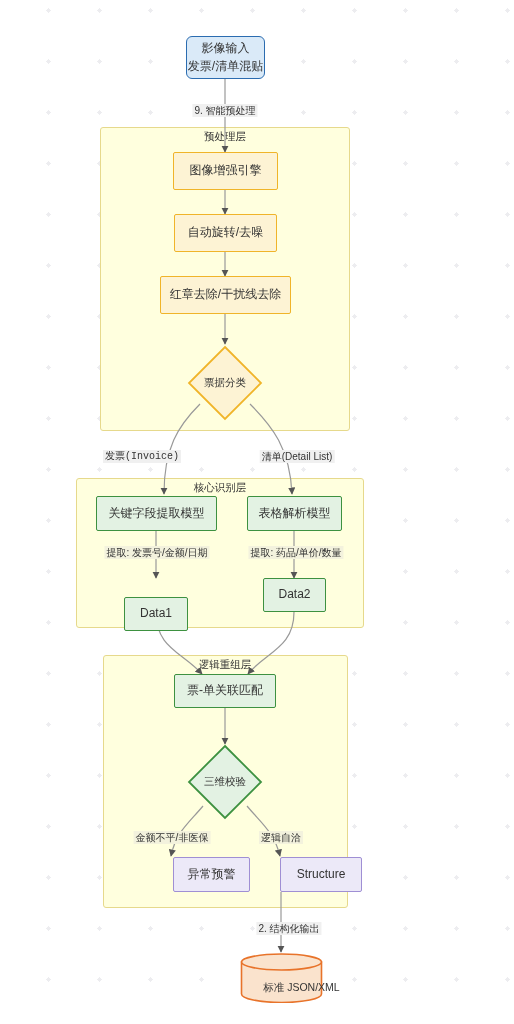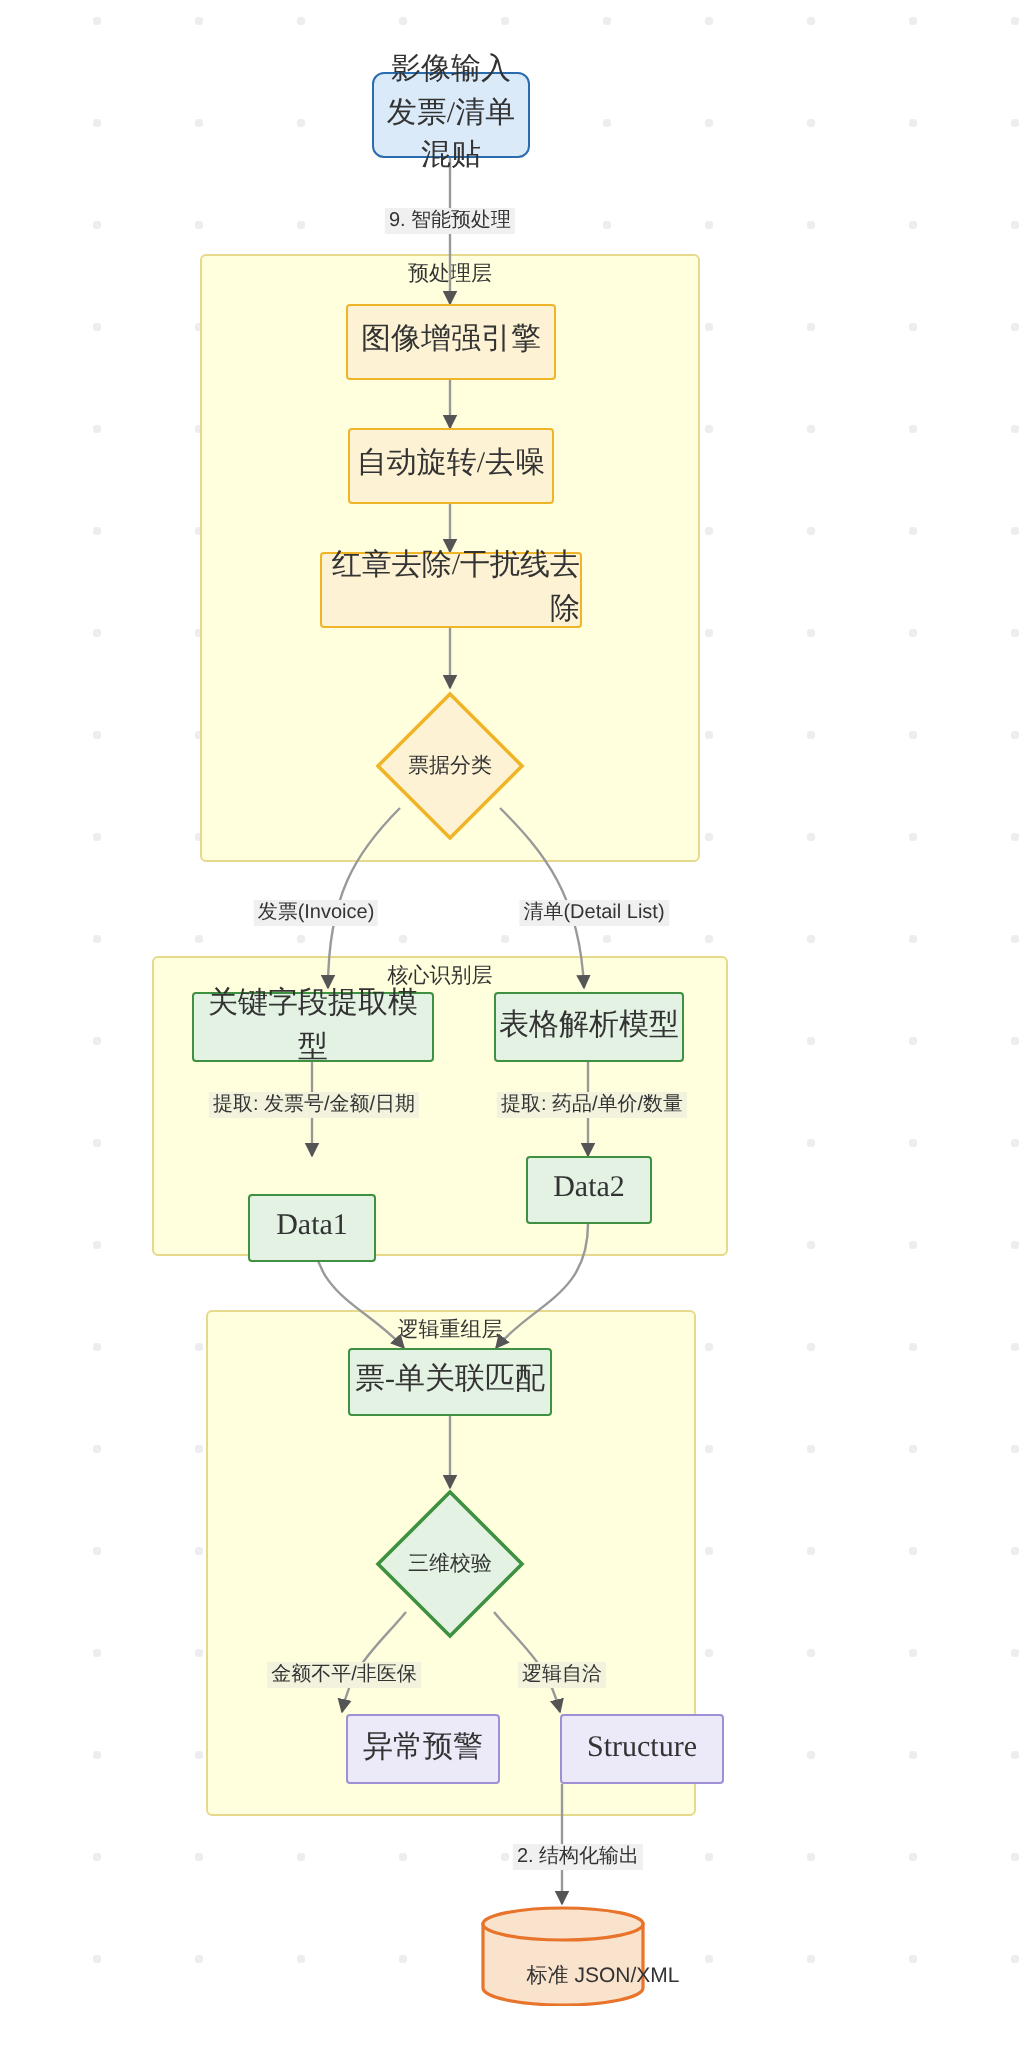--- a/index.html
+++ b/index.html
@@ -37,25 +37,24 @@
     height: 1024px;
     pointer-events: none;
   }
   .node {
     position: absolute;
     box-sizing: border-box;
     display: flex;
     align-items: center;
     justify-content: center;
     text-align: center;
-    font-size: 15px;
+    font-size: 12px;
     line-height: 1.45;
     color: #333333;
     white-space: pre-line;
-    font-family: Liberation Serif, serif;
   }
   .cluster {
     position: absolute;
     box-sizing: border-box;
     background: #ffffde;
     border: 1px solid #e6d98c;
     border-radius: 3px;
   }
   .cluster-label {
     position: absolute;
@@ -248,21 +247,21 @@
   <div class="cyl-wrap" style="left:240px; top:953px; width:83px; height:50px;">
     <svg width="83" height="50" viewBox="0 0 83 50" xmlns="http://www.w3.org/2000/svg">
       <path d="M1.5,9 L1.5,41 A40,8.5 0 0 0 81.5,41 L81.5,9 Z" fill="#fae3cd" stroke="#e8732a" stroke-width="1.6"></path>
       <ellipse cx="41.5" cy="9" rx="40" ry="8" fill="#fae3cd" stroke="#e8732a" stroke-width="1.6"></ellipse>
     </svg>
     <div class="cyl-text" style="padding-top:10px;">标准 JSON/XML</div>
   </div>
 
   <div class="edge-label" style="left:225px; top:104px;">9. 智能预处理</div>
 
-  <div class="edge-label" style="left:158px; top:450px;">发票(Invoice)</div>
+  <div class="edge-label" style="left:142px; top:450px;font-family:Liberation Mono, monospace;">发票(Invoice)</div>
 
   <div class="edge-label" style="left:297px; top:450px;">清单(Detail List)</div>
 
   <div class="edge-label on-cluster" style="left:157px; top:546px;">提取: 发票号/金额/日期</div>
 
   <div class="edge-label on-cluster" style="left:296px; top:546px;">提取: 药品/单价/数量</div>
 
   <div class="edge-label on-cluster" style="left:172px; top:831px;">金额不平/非医保</div>
 
   <div class="edge-label on-cluster" style="left:281px; top:831px;">逻辑自洽</div>

